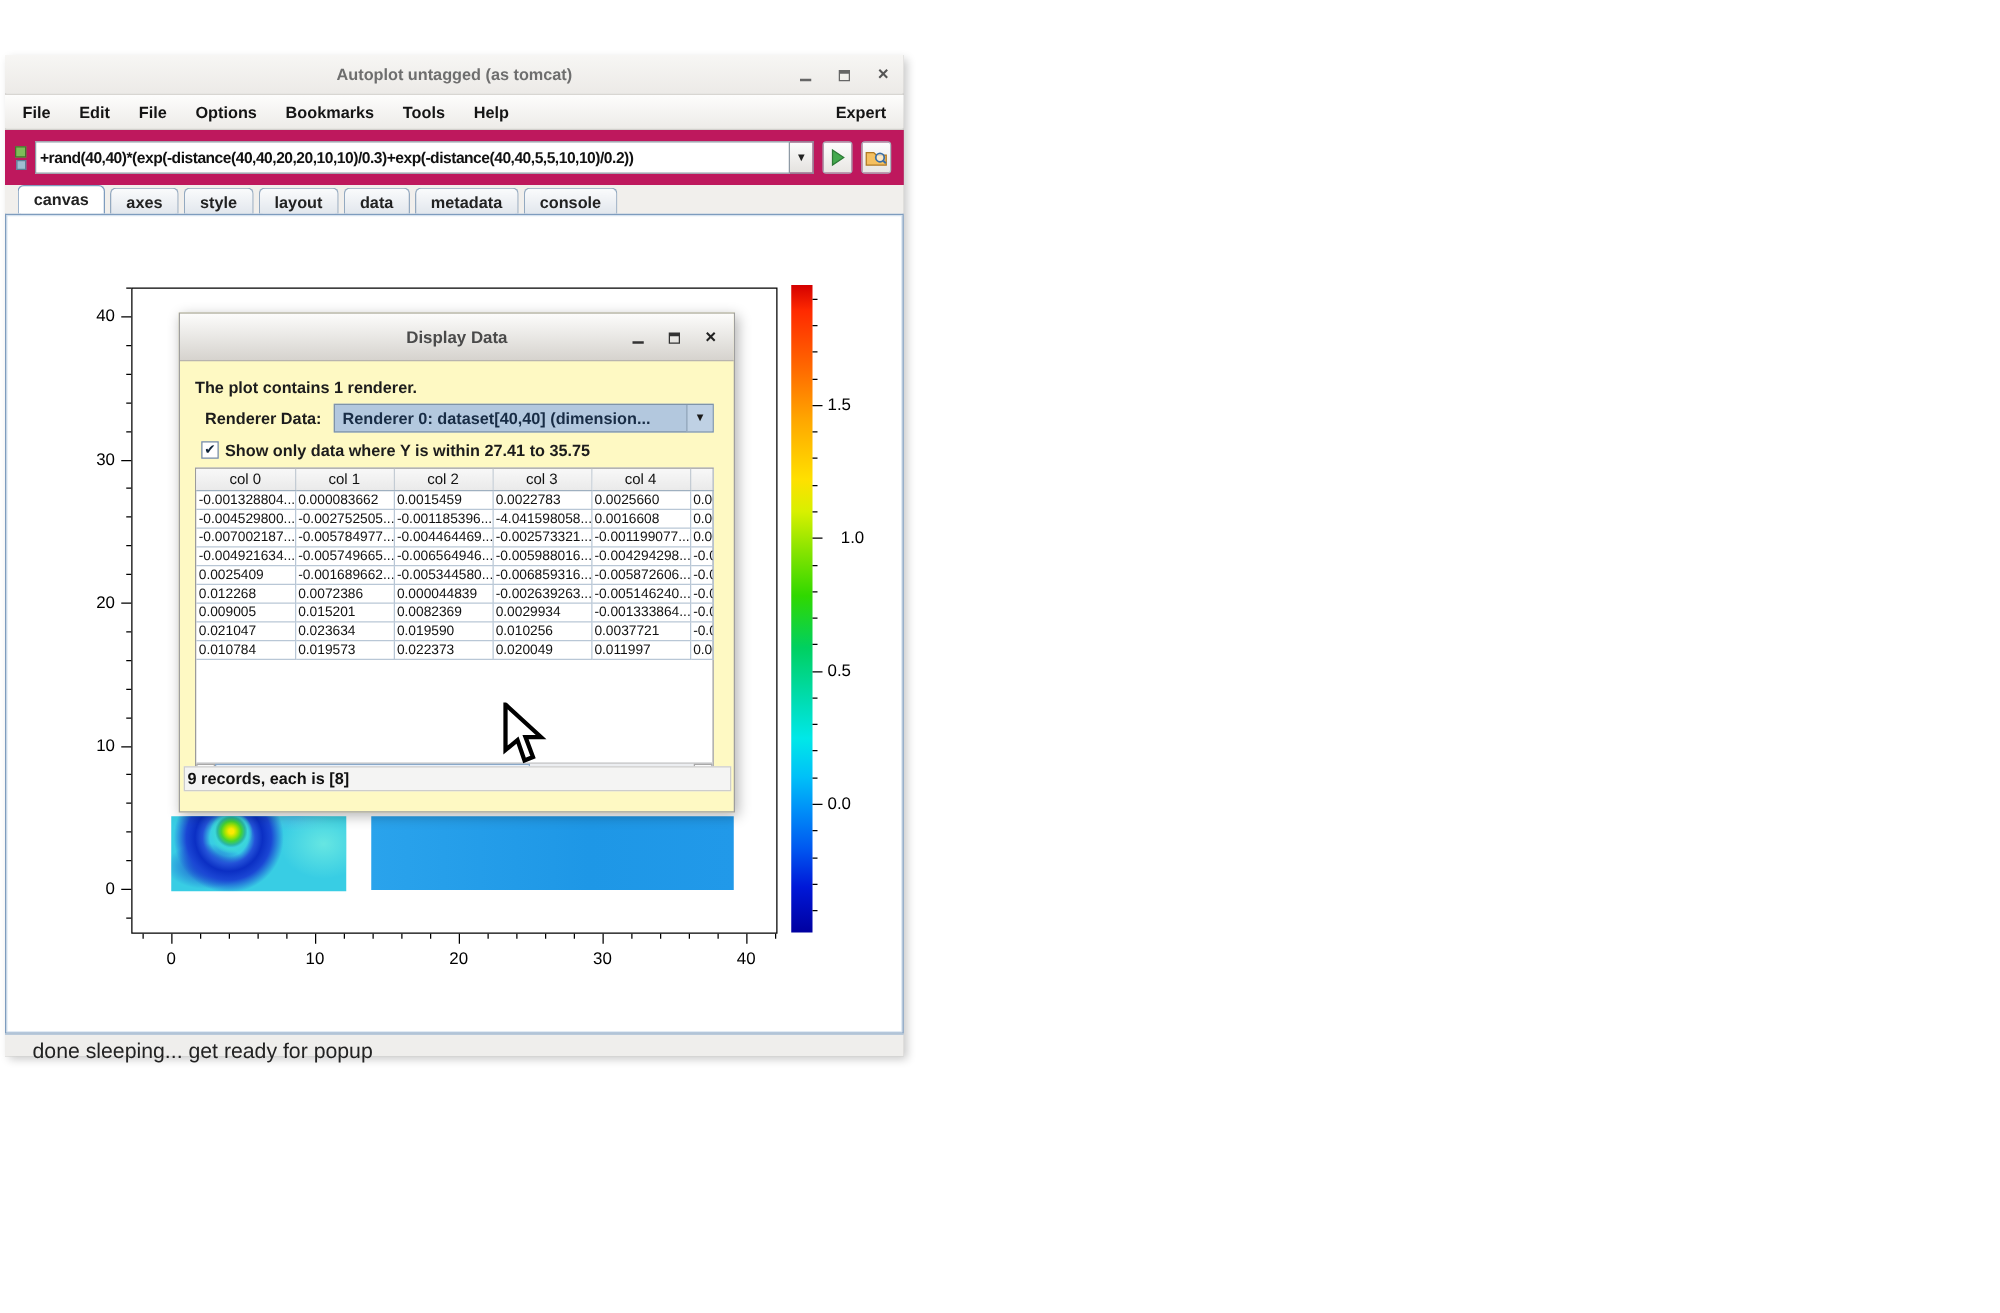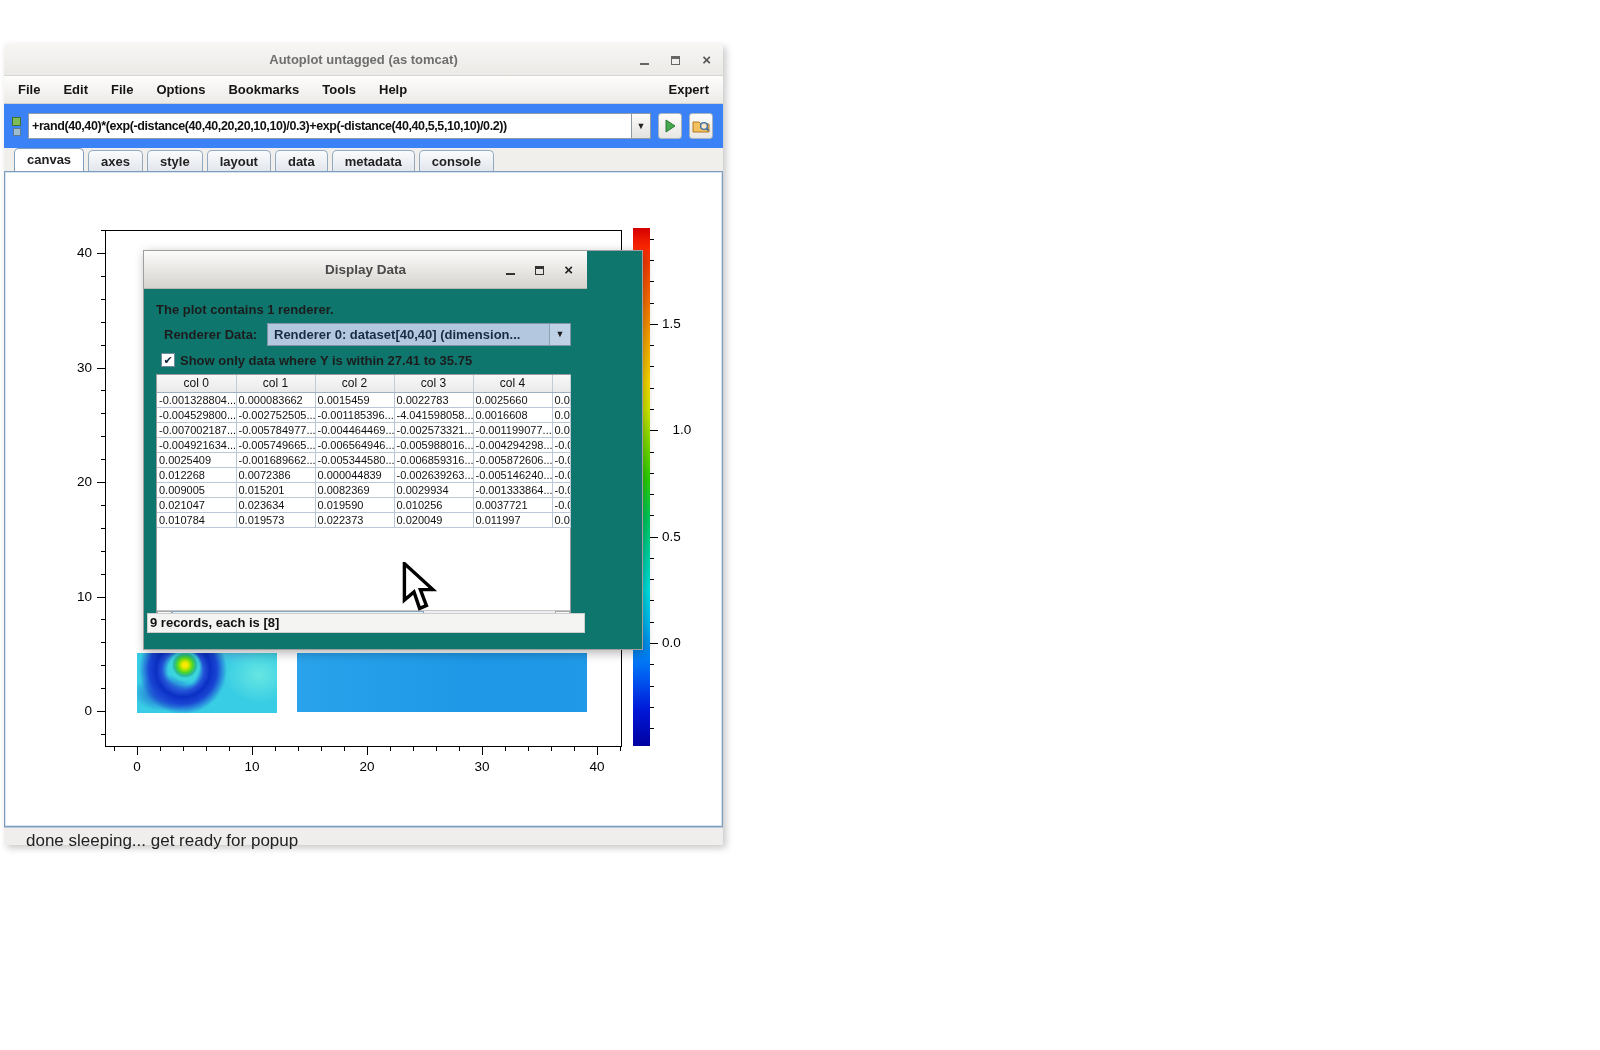--- a/index.html
+++ b/index.html
@@ -13,21 +13,21 @@
   .titlebar .title { font-size:13px; font-weight:600; color:#6e6e6e; }
   .winbtns { position:absolute; right:12px; top:0; height:32px; display:flex; align-items:center; gap:22px; }
   .glyph-min { display:inline-block; width:9px; height:9px; border-bottom:2px solid #666; }
   .glyph-max { display:inline-block; width:9px; height:9px; border:1.5px solid #666; border-top-width:3px; }
   .glyph-close { font-size:15px; color:#555; font-weight:bold; line-height:10px; }
 
   .menubar { left:4px; top:36px; width:719px; height:28px; background:linear-gradient(#fdfdfc,#edebe8); border-bottom:1px solid #d2d0cc; display:flex; align-items:center; gap:23px; padding-left:14px; }
   .menubar span { font-size:13px; font-weight:bold; color:#141414; cursor:default; }
   .menu-expert { margin-left:auto; padding-right:14px; }
 
-  .toolbar { left:4px; top:64px; width:719px; height:44px; background:#3b82f6; display:flex; align-items:center; padding:0 8px; }
+  .toolbar { left:4px; top:64px; width:719px; height:44px; background:#be185d; display:flex; align-items:center; padding:0 8px; }
   .ds-icon { width:13px; display:flex; flex-direction:column; gap:2px; margin-right:3px; }
   .ds-icon .sq1 { width:9px; height:9px; background:#7ebc59; border:1px solid #46712c; }
   .ds-icon .sq2 { width:8px; height:8px; background:#9fbdd1; border:1px solid #5c7c94; margin-left:1px; }
   .uri-field { width:604px; height:26px; background:#fff; border:1px solid #8e9aa5; font-size:12.5px; font-weight:bold; color:#111; line-height:24px; padding:0 3px; white-space:nowrap; overflow:hidden; letter-spacing:-0.4px; }
   .uri-drop { width:19px; height:26px; background:linear-gradient(#fcfcfc,#e4e2df); border:1px solid #8e9aa5; border-left:none; text-align:center; line-height:24px; font-size:9px; color:#222; }
   .tool-btn { width:24px; height:26px; background:linear-gradient(#fdfdfd,#e8e6e3); border:1px solid #aab4bd; border-radius:3px; margin-left:7px; display:flex; align-items:center; justify-content:center; }
 
   .tabrow { left:4px; top:108px; width:719px; height:23px; background:#f1efec; display:flex; align-items:flex-end; padding-left:10px; gap:4px; }
   .tab { height:21px; padding:3px 12px 2px; font-size:13px; font-weight:bold; color:#222; background:linear-gradient(#fafbfc,#e2e7ed); border:1px solid #93a9c0; border-bottom:none; border-radius:5px 5px 0 0; }
   .tab.selected { background:#fff; height:23px; border-color:#7e9cbe; }
@@ -47,21 +47,21 @@
       radial-gradient(circle at 48px 12px, #fce903 0 2px, #a8e400 5px, #44d434 8px, #2bb8a0 11px, rgba(43,184,160,0) 13px),
       radial-gradient(circle at 48px 13px, rgba(0,0,0,0) 11px, #3cd8d8 13px, rgba(60,216,216,0) 17px),
       radial-gradient(circle at 46px 17px, rgba(0,0,0,0) 15px, #2352d8 21px, #0b2fc4 27px, #1a46d4 34px, rgba(26,70,212,0) 44px),
       radial-gradient(ellipse 46px 26px at 28px 40px, #1640cc 0, rgba(22,64,204,0) 70%),
       radial-gradient(ellipse 50px 40px at 122px 22px, #66e6e2 0, rgba(102,230,226,0) 70%),
       radial-gradient(ellipse 40px 18px at 100px 0px, #4fc8f0 0, rgba(79,200,240,0) 70%),
       #38cde4; }
   .heat-right { left:297px; top:613px; width:290px; height:59px; background:linear-gradient(90deg,#2aa3ec 0%,#1e97e6 60%,#2199e9 100%); }
 
   
-  .dialog { left:143px; top:210px; width:500px; height:400px; background:#0f766e; border:1px solid #9f9f9f; box-shadow:2px 3px 10px rgba(0,0,0,.3); }
+  .dialog { left:143px; top:210px; width:445px; height:400px; background:#fef9c3; border:1px solid #9f9f9f; box-shadow:2px 3px 10px rgba(0,0,0,.3); }
   .dlg-titlebar { left:0; top:0; width:443px; height:38px; background:linear-gradient(#fcfcfb,#d6d3ce); border-bottom:1px solid #b8b4af; display:flex; align-items:center; justify-content:center; }
   .dlg-titlebar .title { font-size:13.5px; font-weight:600; color:#4a4a4a; }
   .dlg-btns { position:absolute; right:14px; top:0; height:38px; display:flex; align-items:center; gap:20px; }
   .dlg-text { font-size:13px; font-weight:bold; color:#1c1c1c; white-space:nowrap; }
   .combo { left:123px; top:72px; width:304px; height:23px; background:#b3c8de; border:1px solid #7f94a9; display:flex; }
   .combo .val { flex:1; font-size:13px; font-weight:bold; color:#182c45; line-height:21px; padding-left:6px; white-space:nowrap; overflow:hidden; }
   .combo .arrow { width:21px; border-left:1px solid #8ea3b8; background:#bfd1e4; text-align:center; font-size:9px; line-height:21px; color:#1a1a1a; }
   .checkbox { left:17px; top:102px; width:14px; height:14px; background:#fff; border:1px solid #7389a0; font-size:11px; line-height:12px; text-align:center; color:#0f2438; font-weight:bold; }
 
   .table-wrap { left:12px; top:123px; width:415px; height:252px; background:#fff; border:1px solid #9b9b9b; }

